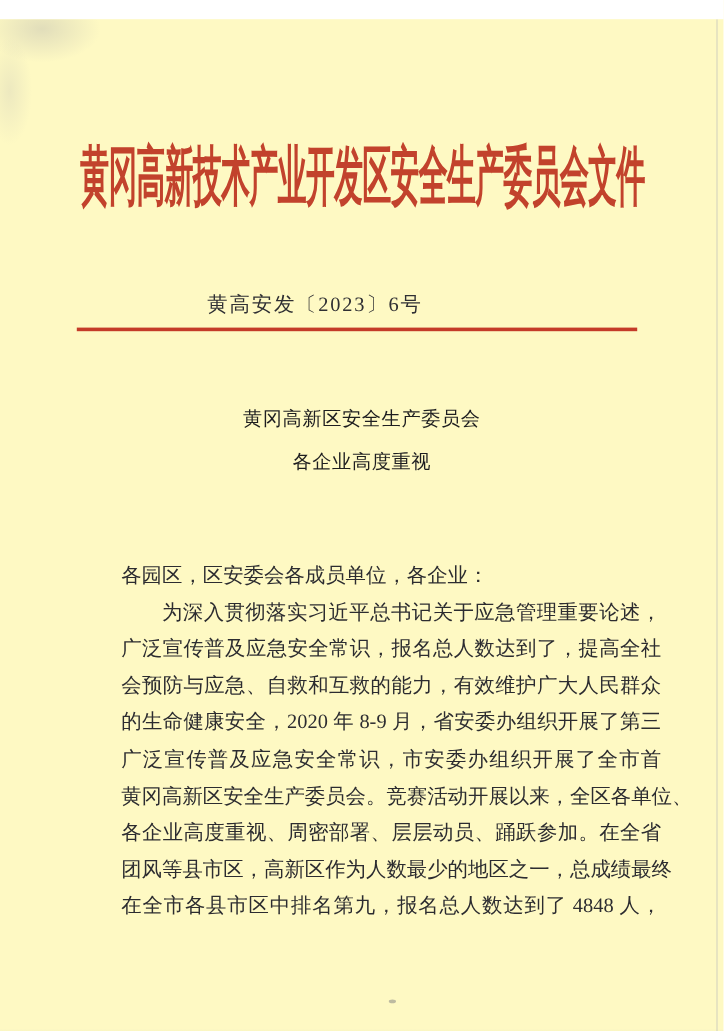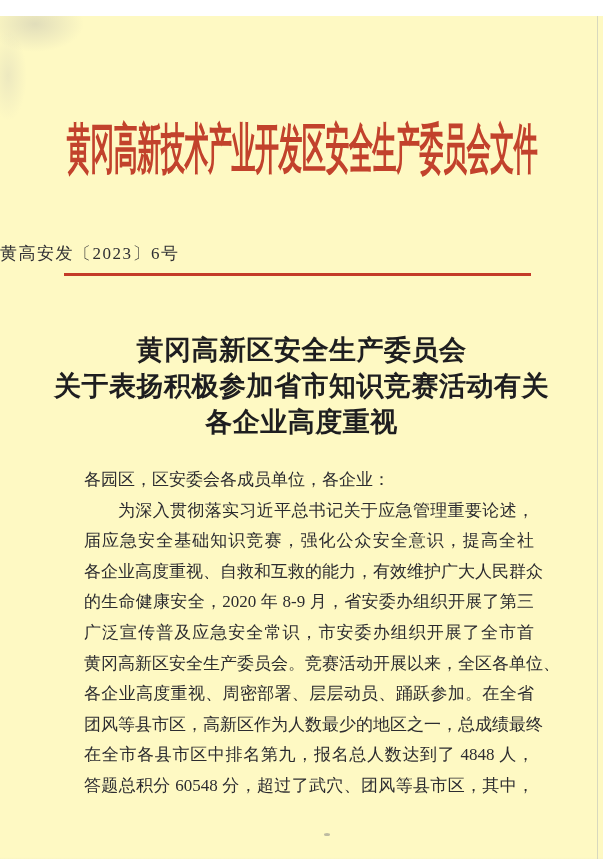--- a/index.html
+++ b/index.html
@@ -65,50 +65,51 @@
     transform: scale(0.96, 2.15);
     transform-origin: 50% 50%;
     white-space: nowrap;
   }
 
   
   .doc-number {
     position: absolute;
     left: 0; top: 226px;
     width: 525px;
+    text-align: center;
     font-size: 17px;
     letter-spacing: 1.5px;
     color: #2f2f33;
   }
 
   
   .red-rule {
     position: absolute;
     left: 64px; top: 257px;
     width: 467px; height: 3px;
     background: #c43b28;
   }
 
   
   .doc-title {
     position: absolute;
     left: 0; top: 316px;
     width: 603px;
     text-align: center;
-    font-weight: 700;
-    font-size: 27px;
+    font-weight: 400;
+    font-size: 16px;
     line-height: 36px;
     color: #1e1e20;
     letter-spacing: 0.5px;
   }
 
   
   .doc-body {
     position: absolute;
-    left: 84px; top: 449px;
+    left: 101px; top: 449px;
     width: 450px;
     font-size: 17px;
     line-height: 30.6px;
     color: #2c2c30;
   }
   .body-line {
     text-align: justify;
     text-align-last: justify;
     white-space: nowrap;
   }
@@ -129,34 +130,32 @@
   <div class="org-header">
     <span class="stretched">黄冈高新技术产业开发区安全生产委员会文件</span>
   </div>
 
   <div class="doc-number">黄高安发〔2023〕6号</div>
 
   <div class="red-rule"></div>
 
   <div class="doc-title">
     <div>黄冈高新区安全生产委员会</div>
-    <div>关于表扬积极参加省市知识竞赛活动有关</div>
     <div>各企业高度重视</div>
   </div>
 
   <div class="doc-body">
     <div class="body-line no-justify">各园区，区安委会各成员单位，各企业：</div>
     <div class="body-line indent">为深入贯彻落实习近平总书记关于应急管理重要论述，</div>
-    <div class="body-line">届应急安全基础知识竞赛，强化公众安全意识，提高全社</div>
-    <div class="body-line">各企业高度重视、自救和互救的能力，有效维护广大人民群众</div>
+    <div class="body-line">广泛宣传普及应急安全常识，报名总人数达到了，提高全社</div>
+    <div class="body-line">会预防与应急、自救和互救的能力，有效维护广大人民群众</div>
     <div class="body-line">的生命健康安全，2020 年 8-9 月，省安委办组织开展了第三</div>
     <div class="body-line">广泛宣传普及应急安全常识，市安委办组织开展了全市首</div>
     <div class="body-line">黄冈高新区安全生产委员会。竞赛活动开展以来，全区各单位、</div>
     <div class="body-line">各企业高度重视、周密部署、层层动员、踊跃参加。在全省</div>
     <div class="body-line">团风等县市区，高新区作为人数最少的地区之一，总成绩最终</div>
     <div class="body-line">在全市各县市区中排名第九，报名总人数达到了 4848 人，</div>
-    <div class="body-line">答题总积分 60548 分，超过了武穴、团风等县市区，其中，</div>
   </div>
 
   <div class="scan-speck"></div>
   <div class="bottom-shadow"></div>
 
 </div>
 
 </body></html>

